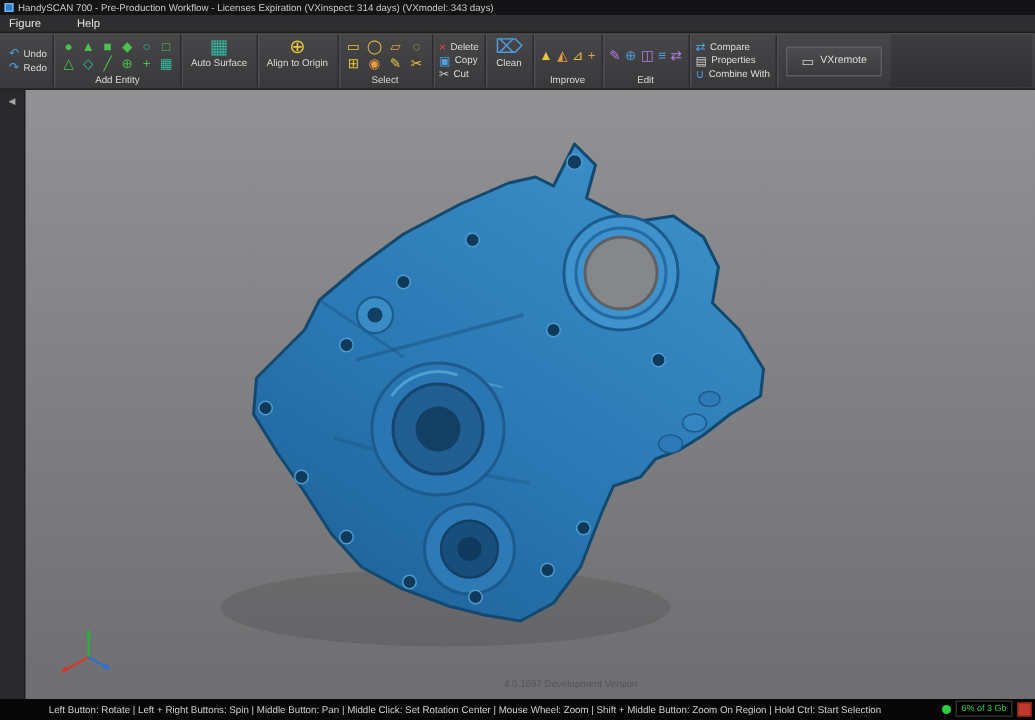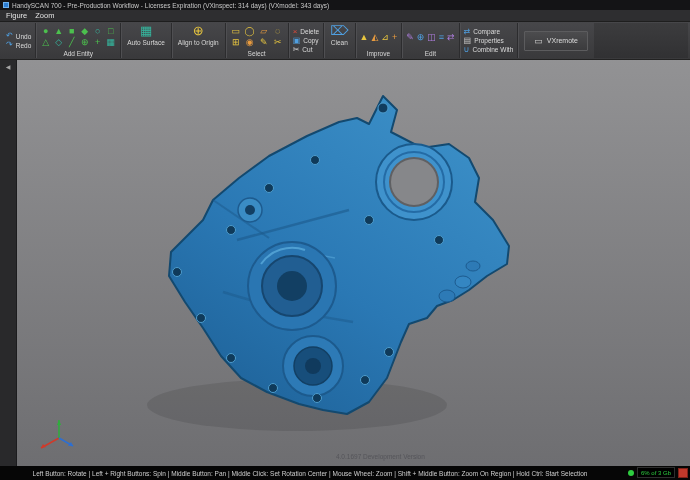--- a/index.html
+++ b/index.html
@@ -7,21 +7,21 @@
               font-family:"Liberation Sans", sans-serif; }
   .window { width:690px; height:480px; display:flex; flex-direction:column; background:#2b2b2d; }
 
   
   .titlebar { height:10px; background:#141416; color:#c9c9c9; font-size:6.5px;
               display:flex; align-items:center; gap:3px; padding:0 3px; flex:0 0 auto; }
   .appicon { width:6px; height:6px; background:#2d7dd2; border:1px solid #6fb3ef; flex:0 0 auto; }
 
   
   .menubar { height:12px; background:#2e2e30; border-bottom:1px solid #1e1e1e; color:#e2e2e2;
-             font-size:7.5px; display:flex; align-items:center; gap:8px; padding:0 6px; flex:0 0 auto; }
+             font-size:7.5px; display:flex; align-items:center; gap:24px; padding:0 6px; flex:0 0 auto; }
   .menuitem { cursor:default; }
 
   
   .toolbar { height:38px; background:linear-gradient(#47474a,#39393b); border-bottom:1px solid #222;
              display:flex; align-items:stretch; padding:1px 2px; flex:0 0 auto; }
   .tgroup { display:flex; flex-direction:column; justify-content:space-between; padding:1px 4px;
             border-right:1px solid #2c2c2e; box-shadow:1px 0 0 #4f4f52; }
   .gicons { display:grid; grid-auto-flow:row; justify-content:center; align-content:center; gap:1px 2px; flex:1; }
   .cols6 { grid-template-columns:repeat(6,11px); }
   .cols4 { grid-template-columns:repeat(4,12px); }
@@ -72,21 +72,21 @@
 
 <div class="window">
 
   <div class="titlebar">
     <span class="appicon"></span>
     <span>HandySCAN 700 - Pre-Production Workflow - Licenses Expiration (VXinspect: 314 days) (VXmodel: 343 days)</span>
   </div>
 
   <div class="menubar">
     <span class="menuitem">Figure</span>
-    <span class="menuitem">Zoom</span>
+    <span class="menuitem">Help</span>
   </div>
 
   <div class="toolbar">
 
     <div class="stack undoredo">
       <div class="srow">
         <span class="ticon blue">↶</span>
         <span>Undo</span>
       </div>
       <div class="srow">

